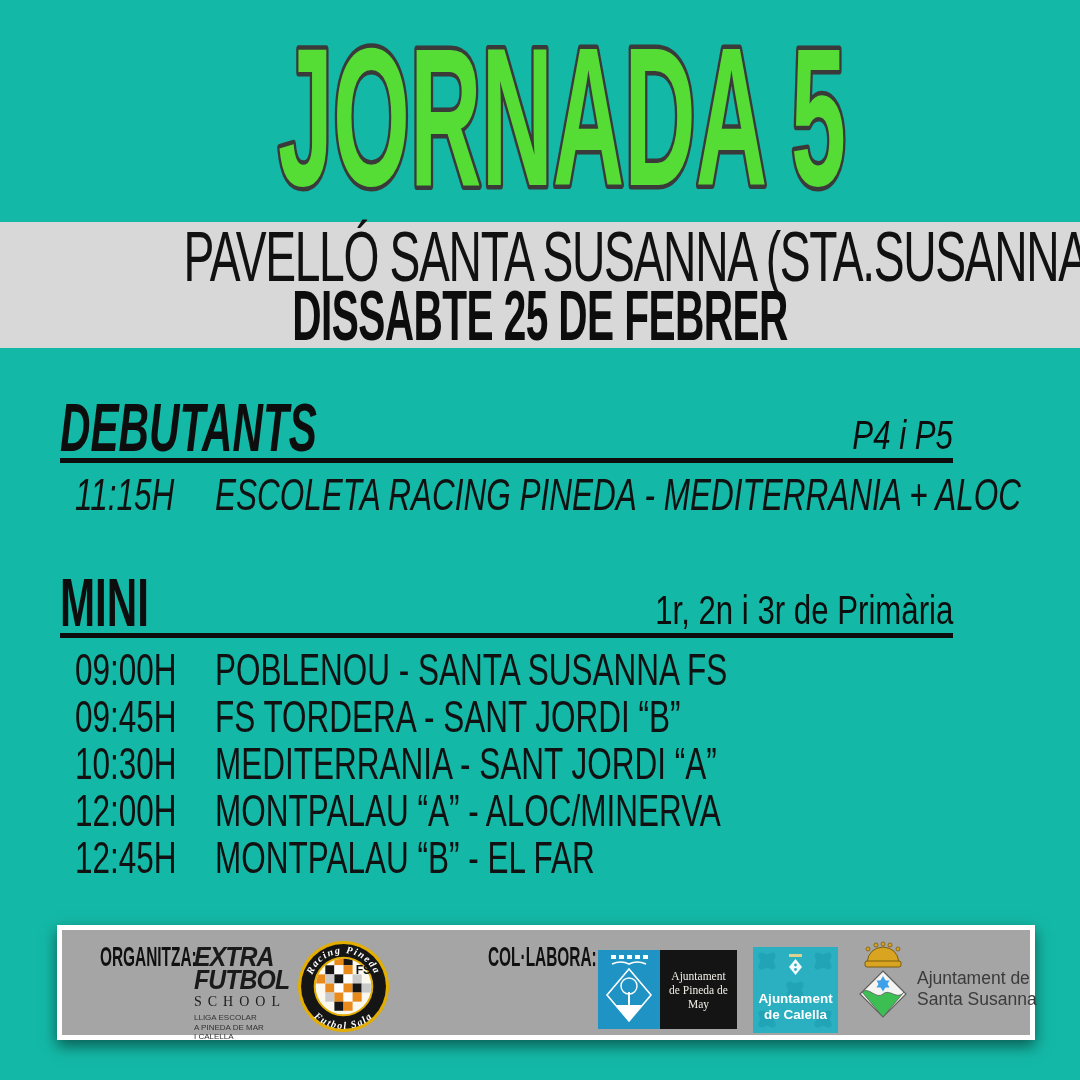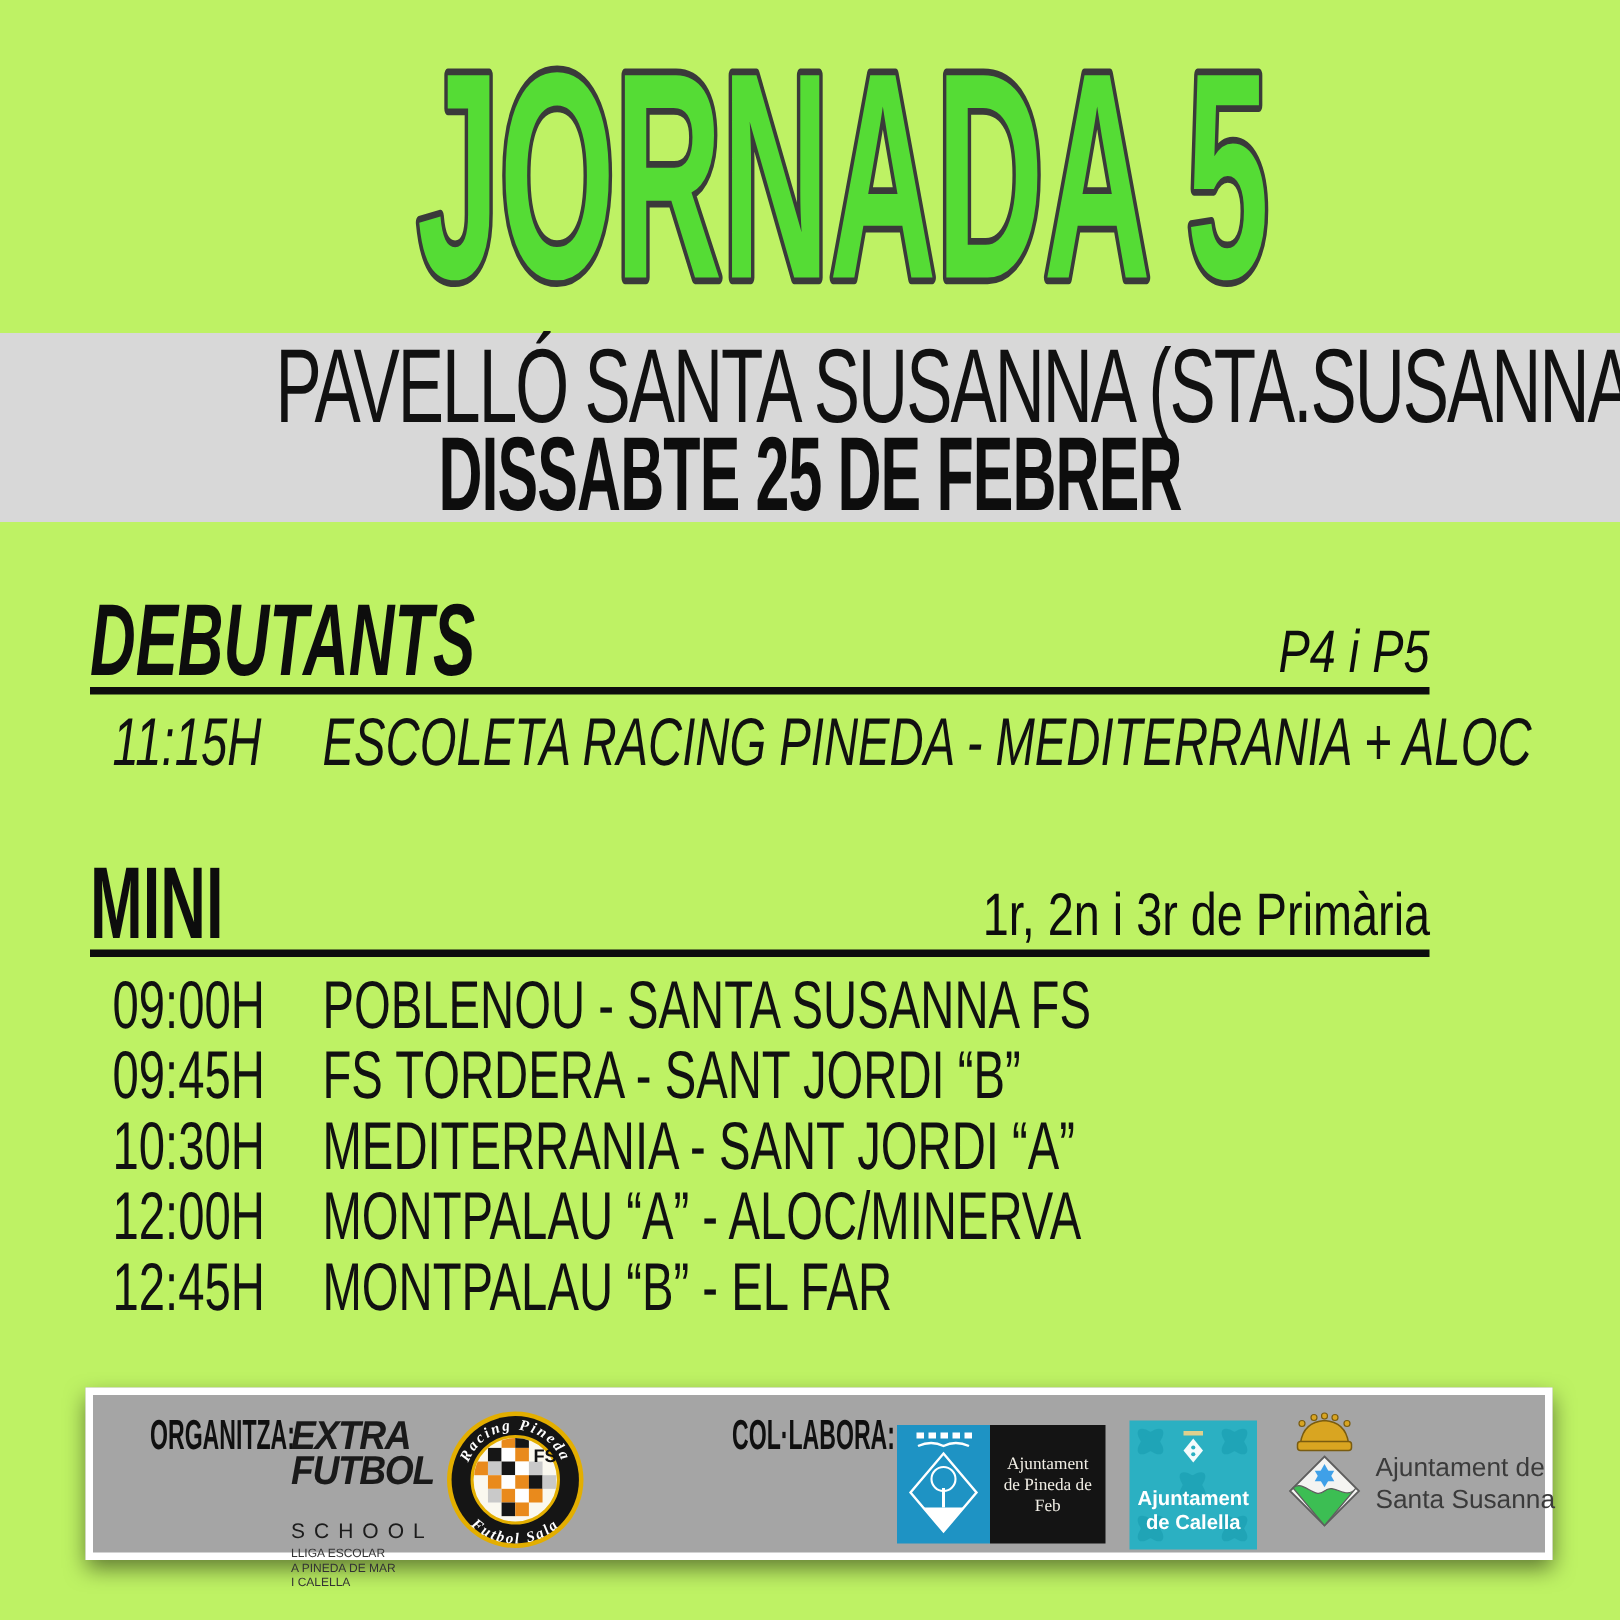--- a/index.html
+++ b/index.html
@@ -1,17 +1,17 @@
 <!DOCTYPE html>
 <html><head>
 <meta charset="utf-8">
 <style>
   html,body{margin:0;padding:0;}
   body{font-family:"Liberation Sans",sans-serif;}
-  .poster{position:relative;width:1080px;height:1080px;background:#bef264;overflow:hidden;}
+  .poster{position:relative;width:1080px;height:1080px;background:#14b8a6;overflow:hidden;}
 
   
   .title-svg{position:absolute;top:0;left:0;}
 
   
   .banner{position:absolute;top:222px;left:0;width:1080px;height:126px;background:#D8D8D8;text-align:center;}
   .banner .venue{display:block;margin-top:5px;font-size:70px;line-height:60px;font-weight:400;color:#111;
     white-space:nowrap;transform:scaleX(.66);transform-origin:50% 50%;letter-spacing:-2px;}
   .banner .date{display:block;font-size:70px;line-height:58px;font-weight:700;color:#0d0d0d;
     white-space:nowrap;transform:scaleX(.58);transform-origin:50% 50%;letter-spacing:-1px;}
@@ -37,21 +37,21 @@
     border:5px solid #ffffff;box-shadow:0 6px 14px rgba(0,0,0,.5);}
   .sp-label{position:absolute;font-size:28px;line-height:26px;font-weight:700;color:#101010;white-space:nowrap;
     transform:scaleX(.55);transform-origin:0 0;}
   .lbl-org{left:38px;top:14px;}
   .lbl-col{left:426px;top:14px;}
 
   
   .extra-logo{position:absolute;left:132px;top:16px;width:112px;text-align:left;color:#1a1a1a;}
   .ef-big{font-size:27px;line-height:23px;font-weight:700;font-style:italic;letter-spacing:-1px;
     transform:scaleX(.92);transform-origin:0 0;}
-  .ef-school{font-size:14px;line-height:16px;letter-spacing:6px;margin-top:20px;color:#1c1c1c;}
+  .ef-school{font-size:14px;line-height:16px;letter-spacing:6px;margin-top:2px;color:#1c1c1c;font-family:Liberation Serif, serif;}
   .ef-sub{font-size:8px;line-height:9.5px;text-align:left;color:#333;width:104px;margin-top:3px;}
 
   
   .badge{position:absolute;left:235px;top:10px;}
   .pineda{position:absolute;left:536px;top:20px;width:139px;height:79px;display:flex;}
   .pineda-left{width:62px;height:79px;background:#1E93C4;position:relative;}
   .pineda-right{width:77px;height:79px;background:#141414;display:flex;flex-direction:column;justify-content:center;text-align:center;}
   .pineda-right .t{color:#f2efe6;font-family:"Liberation Serif",serif;font-size:11.5px;line-height:14px;}
   .calella{position:absolute;left:691px;top:17px;width:85px;height:86px;background:#2BB0C2;overflow:hidden;}
   .calella-text{position:absolute;left:0;width:85px;top:44px;text-align:center;color:#fff;font-weight:700;font-size:13.5px;line-height:15.5px;}
@@ -186,21 +186,21 @@
           </g>
           <path d="M14 14 Q23 10 31 14 Q39 10 48 14" stroke="#FFFFFF" stroke-width="1.6" fill="none"></path>
           <polygon points="31,19 53,45 31,71 9,45" fill="none" stroke="#FFFFFF" stroke-width="1.6"></polygon>
           <circle cx="31" cy="36" r="8" fill="none" stroke="#FFFFFF" stroke-width="1.4"></circle>
           <line x1="31" y1="42" x2="31" y2="55" stroke="#FFFFFF" stroke-width="2"></line>
           <polygon points="31,71 18,55 44,55" fill="#FFFFFF"></polygon>
         </svg>
       </div>
       <div class="pineda-right">
         <div class="t">Ajuntament</div>
-        <div class="t">de Pineda de Feb</div>
+        <div class="t">de Pineda de May</div>
       </div>
     </div>
 
     <div class="calella">
       <svg width="85" height="86" viewBox="0 0 85 86" style="position:absolute;left:0;top:0;">
         <g fill="#1DA0B3" opacity="0.75">
           <ellipse cx="14" cy="14" rx="11" ry="5" transform="rotate(45 14 14)"></ellipse>
             <ellipse cx="14" cy="14" rx="11" ry="5" transform="rotate(-45 14 14)"></ellipse>
           <ellipse cx="70" cy="14" rx="11" ry="5" transform="rotate(45 70 14)"></ellipse>
             <ellipse cx="70" cy="14" rx="11" ry="5" transform="rotate(-45 70 14)"></ellipse>

